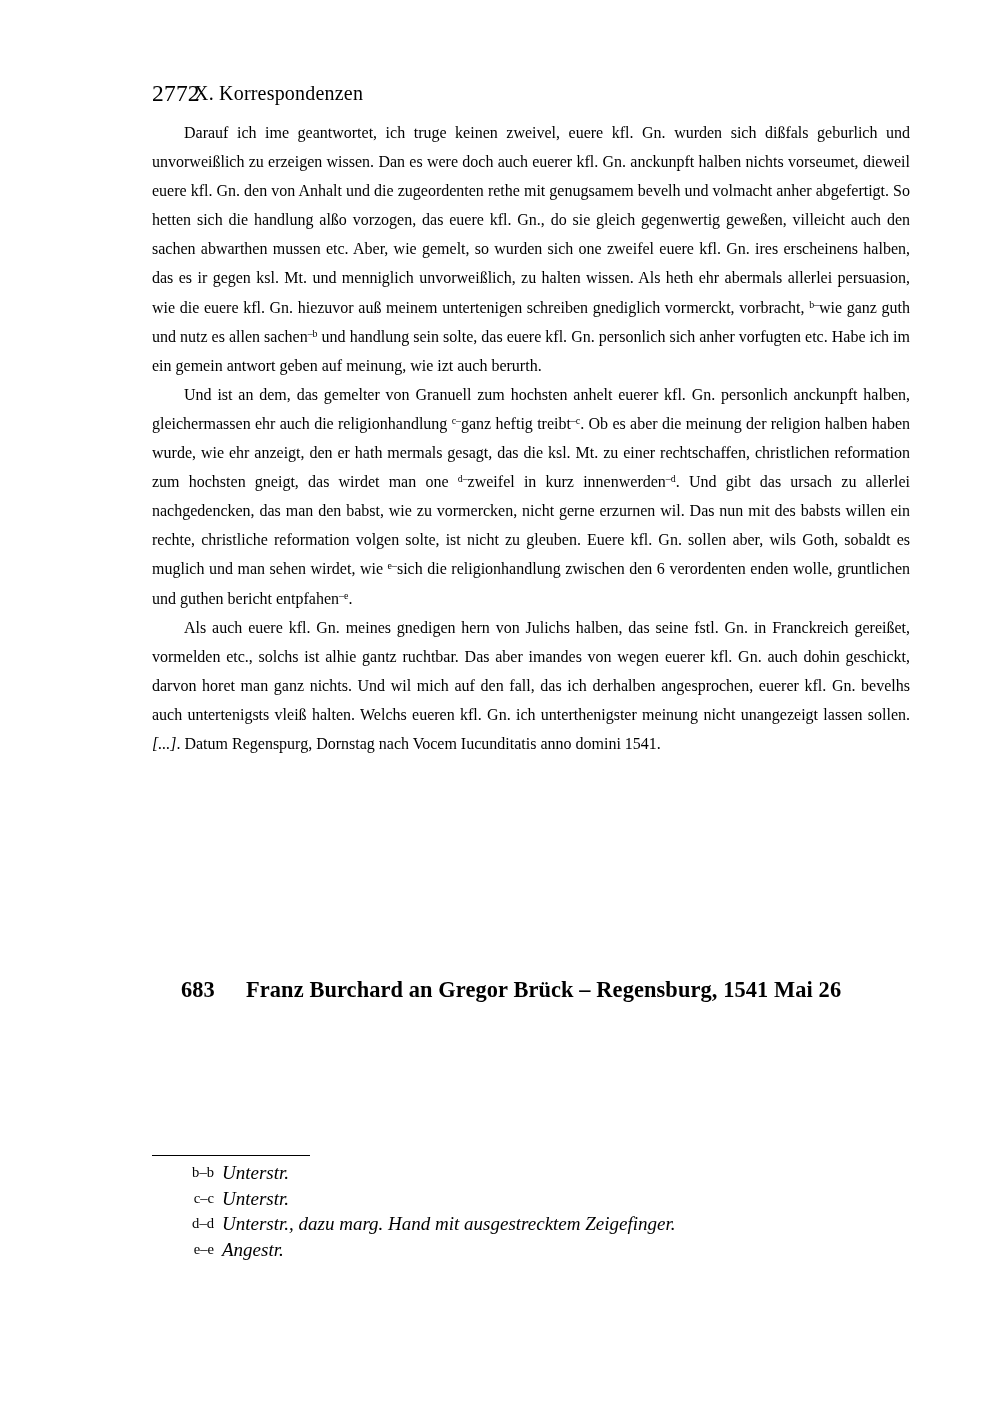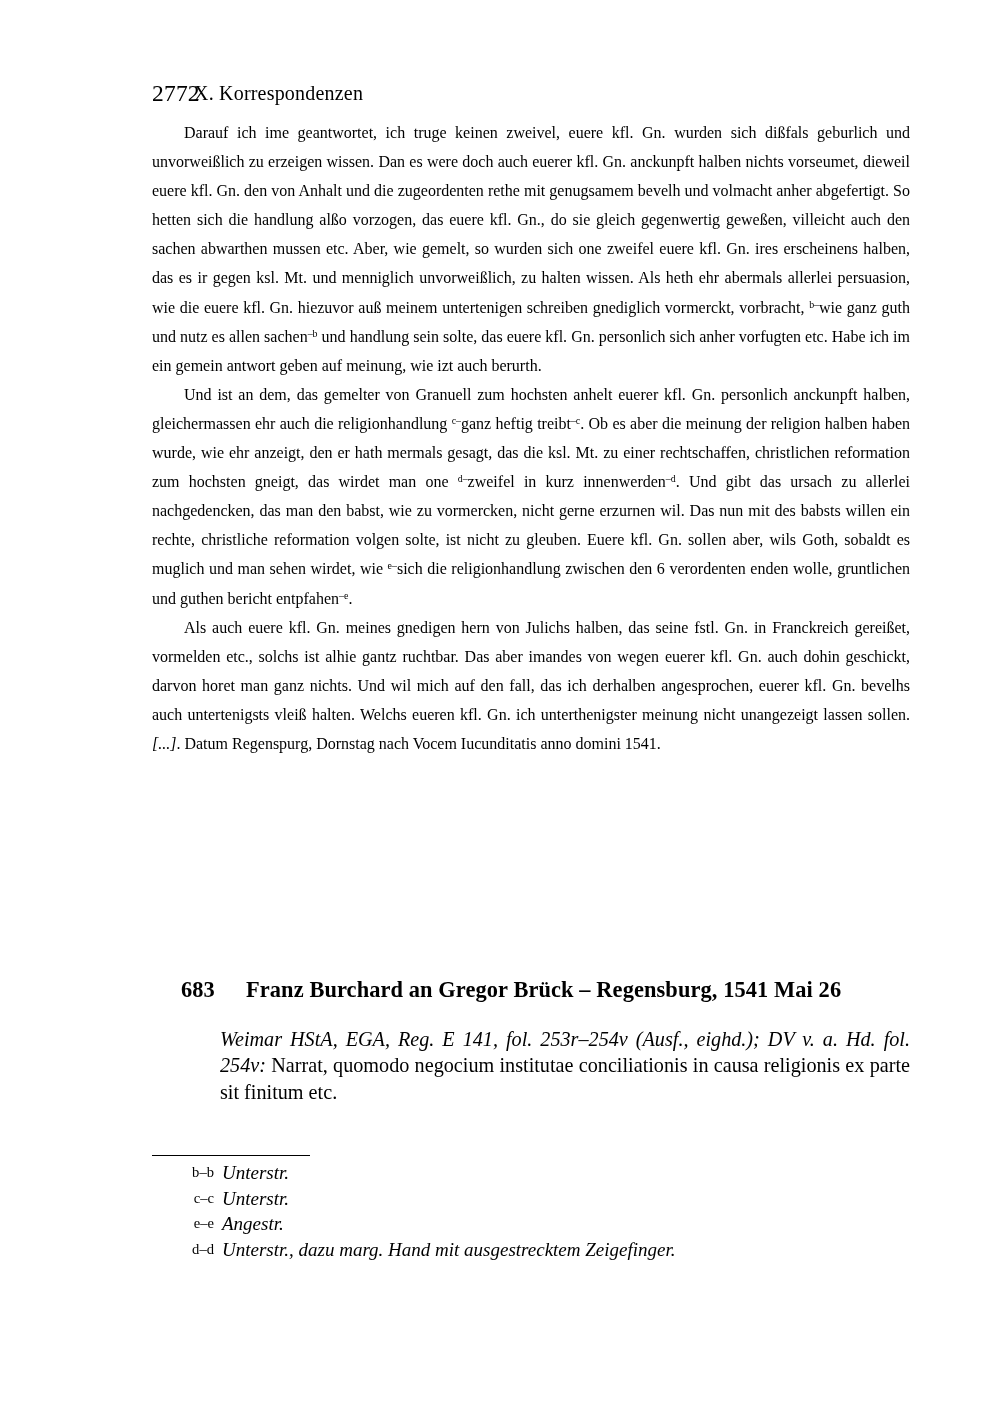--- a/index.html
+++ b/index.html
@@ -162,26 +162,23 @@
   <div class="body-block" id="body-block">
       <p class="para">Darauf ich ime geantwortet, ich truge keinen zweivel, euere kfl. Gn. wurden sich dißfals geburlich und unvorweißlich zu erzeigen wissen. Dan es were doch auch euerer kfl. Gn. anckunpft halben nichts vorseumet, dieweil euere kfl. Gn. den von Anhalt und die zugeordenten rethe mit genugsamem bevelh und volmacht anher abgefertigt. So hetten sich die handlung alßo vorzogen, das euere kfl. Gn., do sie gleich gegenwertig geweßen, villeicht auch den sachen abwarthen mussen etc. Aber, wie gemelt, so wurden sich one zweifel euere kfl. Gn. ires erscheinens halben, das es ir gegen ksl. Mt. und menniglich unvorweißlich, zu halten wissen. Als heth ehr abermals allerlei persuasion, wie die euere kfl. Gn. hiezuvor auß meinem untertenigen schreiben gnediglich vormerckt, vorbracht, <sup class="mark">b–</sup>wie ganz guth und nutz es allen sachen<sup class="mark">–b</sup> und handlung sein solte, das euere kfl. Gn. personlich sich anher vorfugten etc. Habe ich im ein gemein antwort geben auf meinung, wie izt auch berurth.</p>
       <p class="para">Und ist an dem, das gemelter von Granuell zum hochsten anhelt euerer kfl. Gn. personlich anckunpft halben, gleichermassen ehr auch die religionhandlung <sup class="mark">c–</sup>ganz heftig treibt<sup class="mark">–c</sup>. Ob es aber die meinung der religion halben haben wurde, wie ehr anzeigt, den er hath mermals gesagt, das die ksl. Mt. zu einer rechtschaffen, christlichen reformation zum hochsten gneigt, das wirdet man one <sup class="mark">d–</sup>zweifel in kurz innenwerden<sup class="mark">–d</sup>. Und gibt das ursach zu allerlei nachgedencken, das man den babst, wie zu vormercken, nicht gerne erzurnen wil. Das nun mit des babsts willen ein rechte, christliche reformation volgen solte, ist nicht zu gleuben. Euere kfl. Gn. sollen aber, wils Goth, sobaldt es muglich und man sehen wirdet, wie <sup class="mark">e–</sup>sich die religionhandlung zwischen den 6 verordenten enden wolle, gruntlichen und guthen bericht entpfahen<sup class="mark">–e</sup>.</p>
       <p class="para">Als auch euere kfl. Gn. meines gnedigen hern von Julichs halben, das seine fstl. Gn. in Franckreich gereißet, vormelden etc., solchs ist alhie gantz ruchtbar. Das aber imandes von wegen euerer kfl. Gn. auch dohin geschickt, darvon horet man ganz nichts. Und wil mich auf den fall, das ich derhalben angesprochen, euerer kfl. Gn. bevelhs auch untertenigsts vleiß halten. Welchs eueren kfl. Gn. ich unterthenigster meinung nicht unangezeigt lassen sollen. <span class="ital">[...]</span>. Datum Regenspurg, Dornstag nach Vocem Iucunditatis anno domini 1541.</p>
     </div>
 
   <div class="doc-heading">
     <span class="num">683</span><span class="ttl">Franz Burchard an Gregor Brück – Regensburg, 1541 Mai 26</span>
   </div>
 
-  <div class="doc-ref">
-    <span class="src">Weimar HStA, EGA, Reg. E 141, fol. 253r–254v (Ausf., eighd.); DV v. a. Hd. fol. 254v:</span><span> Narrat, quomodo negocium institutae conciliationis in causa religionis ex parte sit finitum etc.</span>
-  </div>
 
   <div class="fn-rule"></div>
 
   <div class="footnotes" id="footnote-list">
       <div class="fn"><span class="fn-id">b–b</span><span>Unterstr.</span></div>
       <div class="fn"><span class="fn-id">c–c</span><span>Unterstr.</span></div>
+      <div class="fn"><span class="fn-id">d–d</span><span>Unterstr., dazu marg. Hand mit ausgestrecktem Zeigefinger.</span></div>
       <div class="fn"><span class="fn-id">e–e</span><span>Angestr.</span></div>
-      <div class="fn"><span class="fn-id">d–d</span><span>Unterstr., dazu marg. Hand mit ausgestrecktem Zeigefinger.</span></div>
     </div>
 
 </div>
 
 </body></html>

